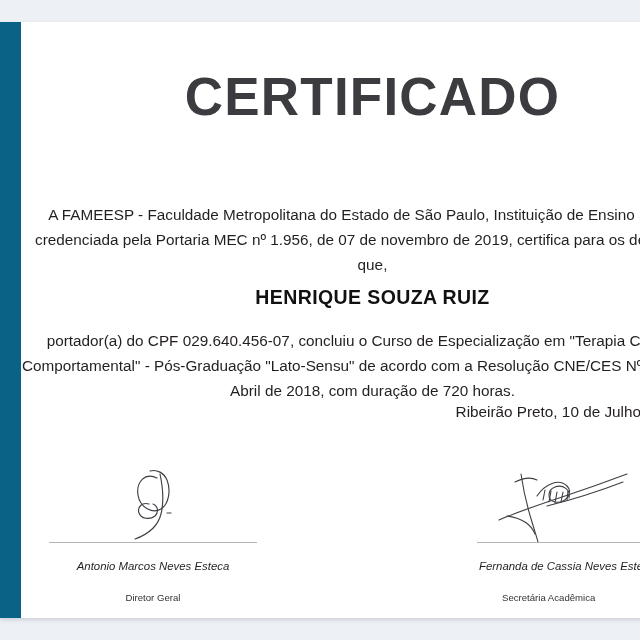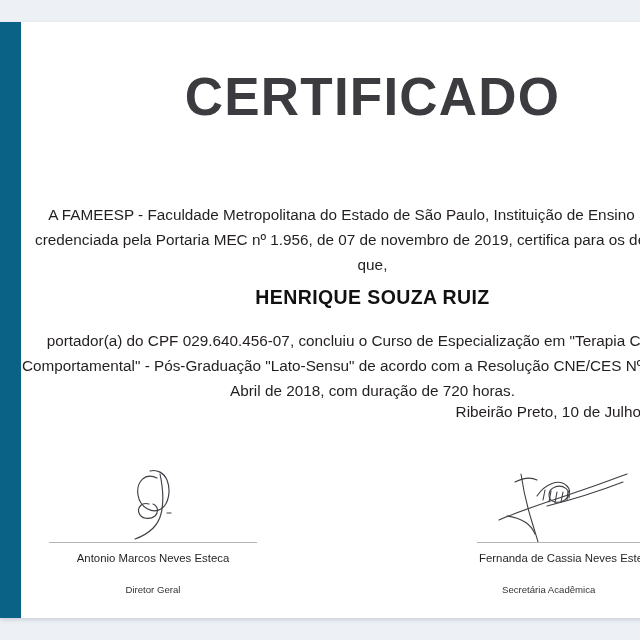--- a/index.html
+++ b/index.html
@@ -120,25 +120,26 @@
     display: block;
   }
 
   .signature-rule {
     height: 1px;
     background: #b4b4b4;
     width: 100%;
   }
 
   .signatory-name {
-    margin-top: 9px;
+    margin-top: 17px;
     text-align: center;
     font-size: 11.4px;
     color: #231f20;
     white-space: nowrap;
+    font-style: italic;
   }
 
   .signatory-role {
     margin-top: 20px;
     text-align: center;
     font-size: 9.6px;
     color: #333333;
     white-space: nowrap;
   }
 

